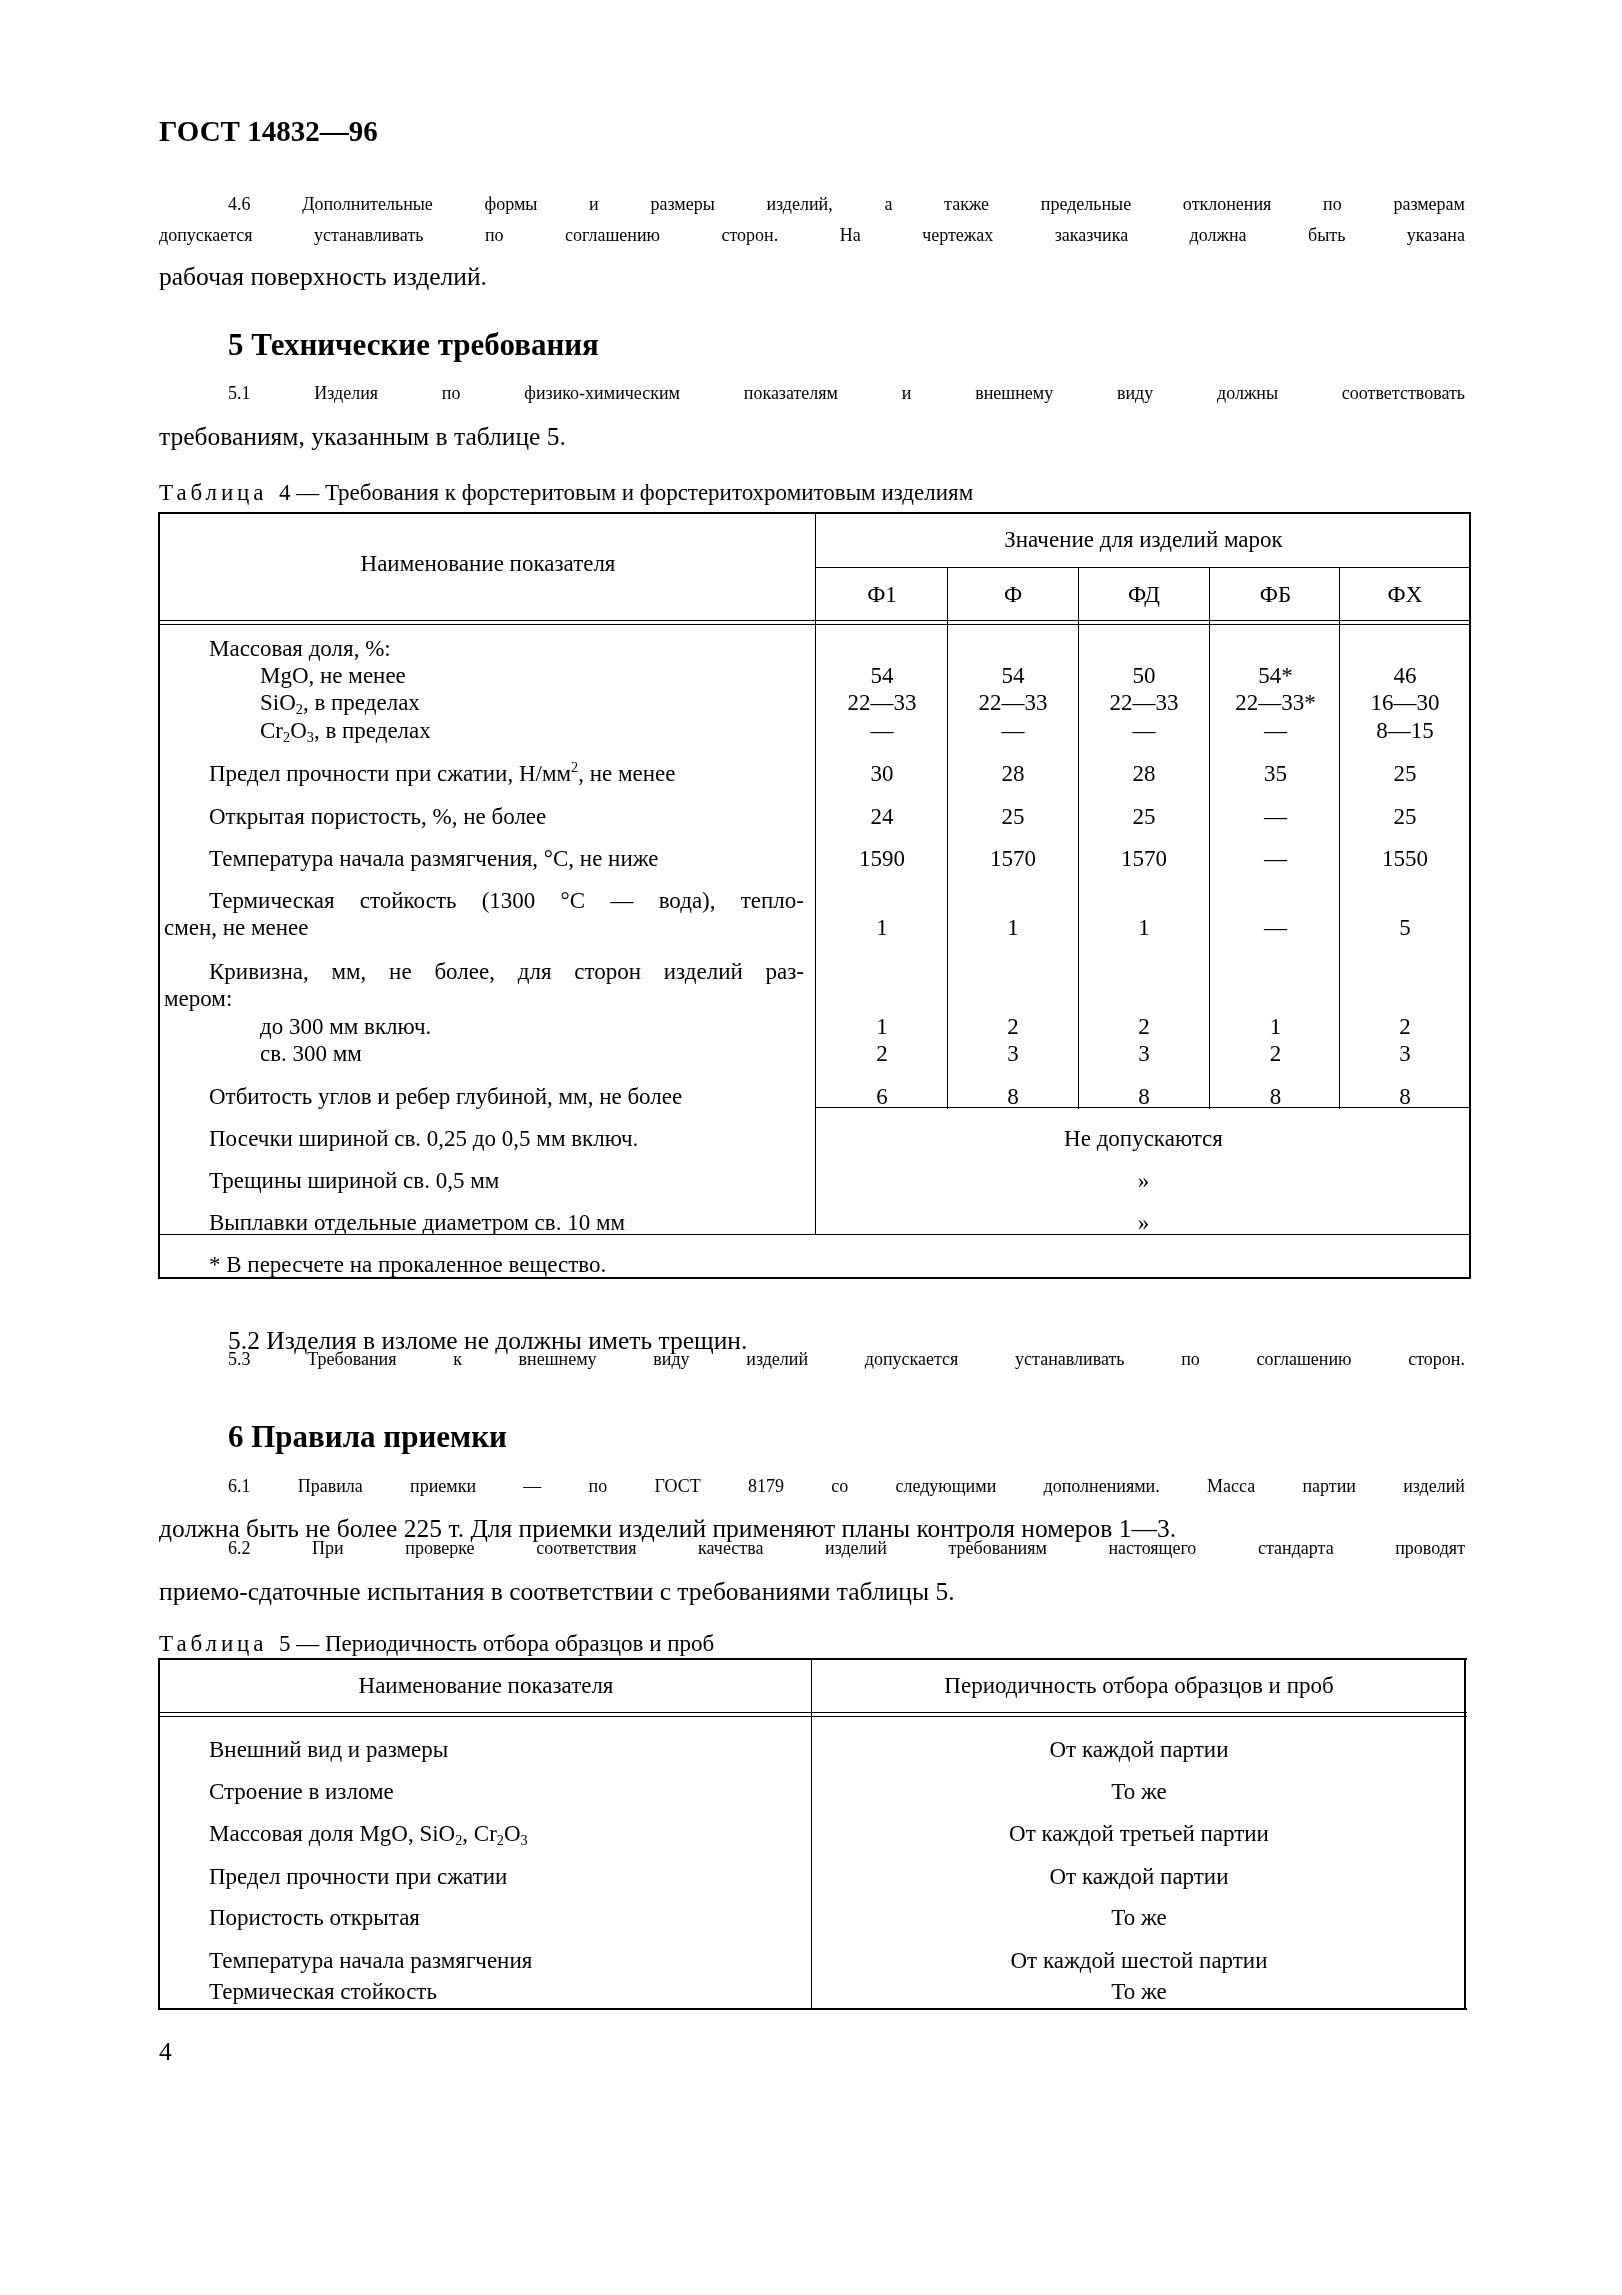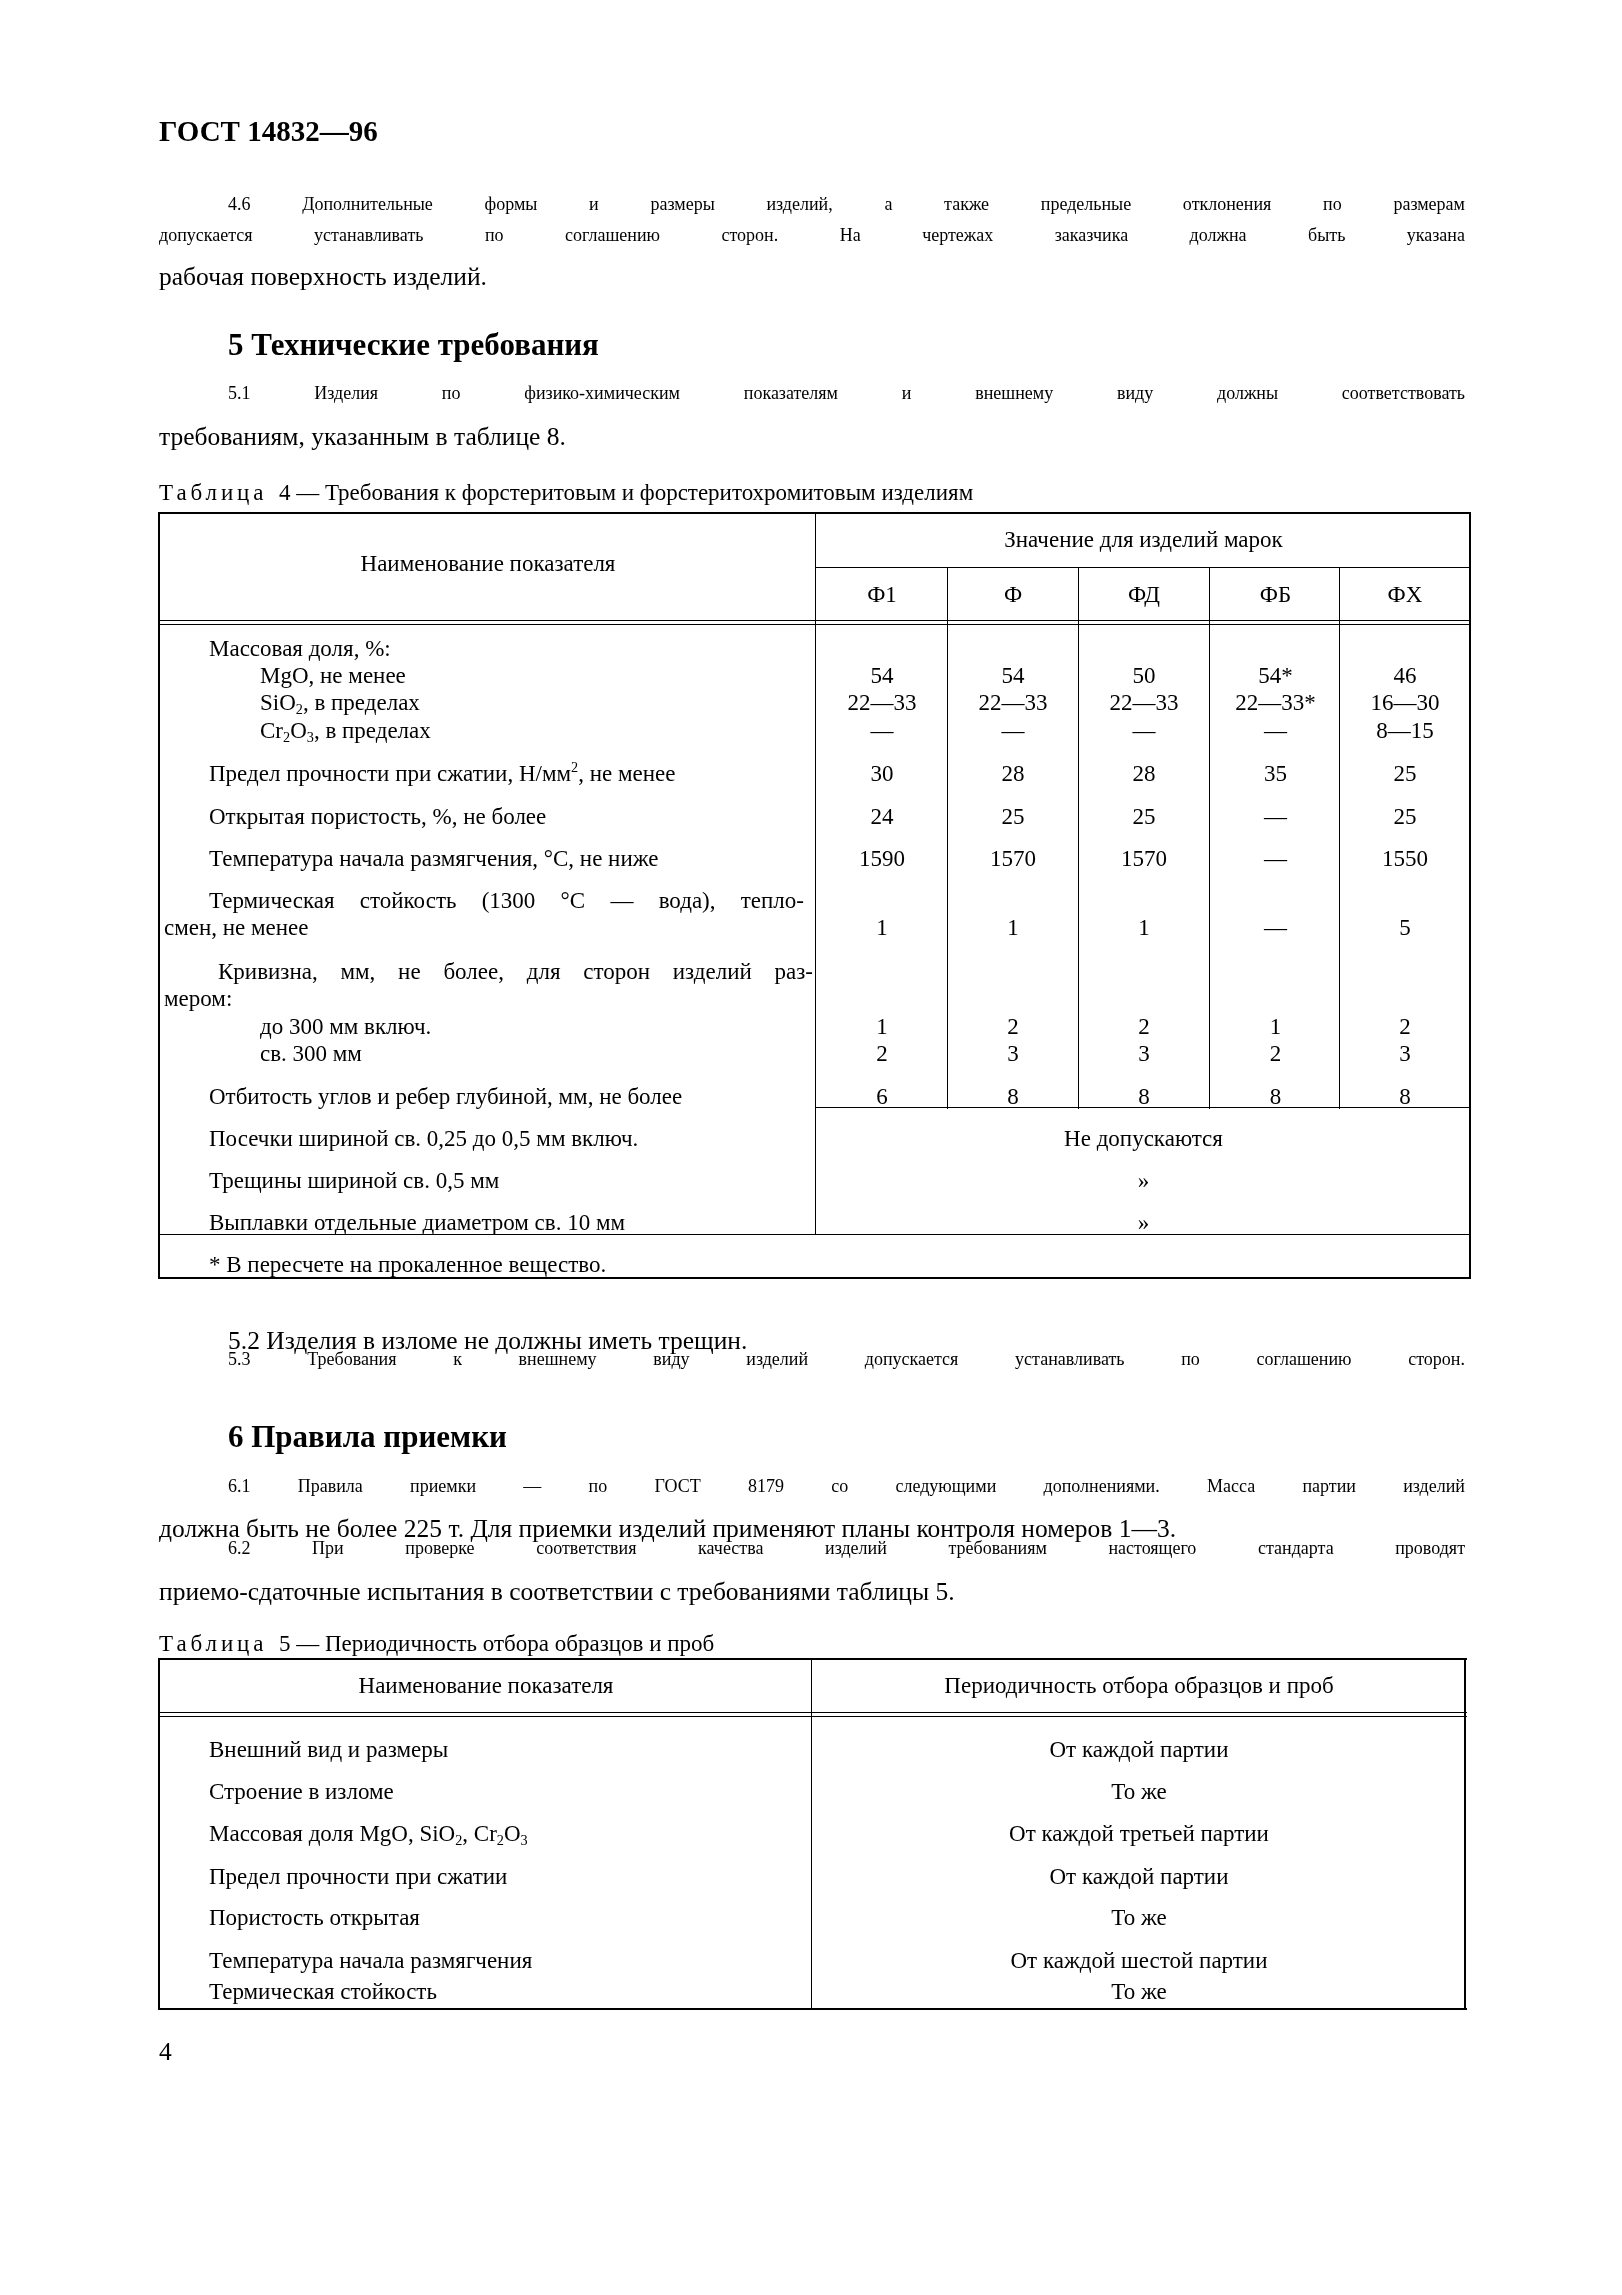--- a/index.html
+++ b/index.html
@@ -25,21 +25,21 @@
 
 <div>
   <div class="just" style="top:194px; left:228px; width:1237px;">4.6 Дополнительные формы и размеры изделий, а также предельные отклонения по размерам</div>
   <div class="just" style="top:225px;">допускается устанавливать по соглашению сторон. На чертежах заказчика должна быть указана</div>
   <div class="abs p" style="left:159px; top:254px;">рабочая поверхность изделий.</div>
 </div>
 
 <div class="abs sec" style="left:228px; top:327px;">5 Технические требования</div>
 <div>
   <div class="just" style="top:383px; left:228px; width:1237px;">5.1 Изделия по физико-химическим показателям и внешнему виду должны соответствовать</div>
-  <div class="abs p" style="left:159px; top:414px;">требованиям, указанным в таблице 8.</div>
+  <div class="abs p" style="left:159px; top:414px;">требованиям, указанным в таблице 5.</div>
 </div>
 
 <div class="abs cap" style="left:159px; top:480px;">
   <span class="spaced">Таблица</span>&nbsp;&nbsp;<span>4 — Требования к форстеритовым и форстеритохромитовым изделиям</span>
 </div>
 
 <div>
   <div class="line" style="left:158px; top:512px; width:1313px; height:2px;"></div>
   <div class="line" style="left:158px; top:512px; width:2px; height:766px;"></div>
   <div class="line" style="left:1469px; top:512px; width:2px; height:766px;"></div>
@@ -65,21 +65,21 @@
 
   <div class="abs t" style="left:209px; top:636px;">Массовая доля, %:</div>
   <div class="abs t" style="left:260px; top:663px;">MgO, не менее</div>
   <div class="abs t" style="left:260px; top:690px;"><span>SiO</span><sub>2</sub><span>, в пределах</span></div>
   <div class="abs t" style="left:260px; top:718px;"><span>Cr</span><sub>2</sub><span>O</span><sub>3</sub><span>, в пределах</span></div>
   <div class="abs t" style="left:209px; top:761px;"><span>Предел прочности при сжатии, Н/мм</span><sup>2</sup><span>, не менее</span></div>
   <div class="abs t" style="left:209px; top:804px;">Открытая пористость, %, не более</div>
   <div class="abs t" style="left:209px; top:846px;">Температура начала размягчения, °С, не ниже</div>
   <div class="abs t" style="left:209px; top:888px; width:595px; text-align:justify; text-align-last:justify;">Термическая стойкость (1300 °С — вода), тепло-</div>
   <div class="abs t" style="left:164px; top:915px;">смен, не менее</div>
-  <div class="abs t" style="left:218px; top:959px; width:595px; text-align:justify; text-align-last:justify;">Кривизна, мм, не более, для сторон изделий раз-</div>
+  <div class="abs t" style="left:209px; top:959px; width:595px; text-align:justify; text-align-last:justify;">Кривизна, мм, не более, для сторон изделий раз-</div>
   <div class="abs t" style="left:164px; top:986px;">мером:</div>
   <div class="abs t" style="left:260px; top:1014px;">до 300 мм включ.</div>
   <div class="abs t" style="left:260px; top:1041px;">св. 300 мм</div>
   <div class="abs t" style="left:209px; top:1084px;">Отбитость углов и ребер глубиной, мм, не более</div>
   <div class="abs t" style="left:209px; top:1126px;">Посечки шириной св. 0,25 до 0,5 мм включ.</div>
   <div class="abs t" style="left:209px; top:1168px;">Трещины шириной св. 0,5 мм</div>
   <div class="abs t" style="left:209px; top:1210px;">Выплавки отдельные диаметром св. 10 мм</div>
 
   <div id="t4-values">
       <div class="cell" style="left: 817px; width: 130px; top: 663px;">54</div>

